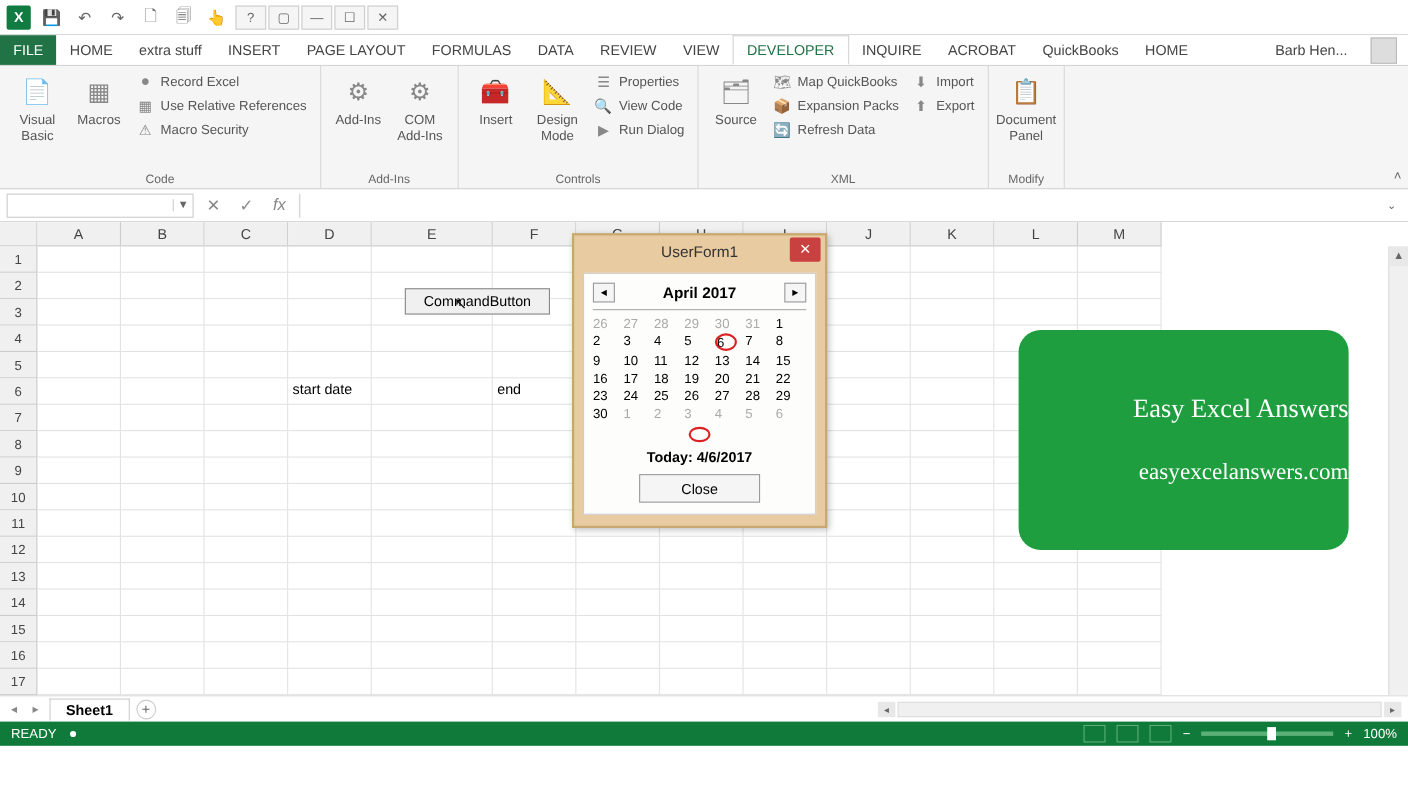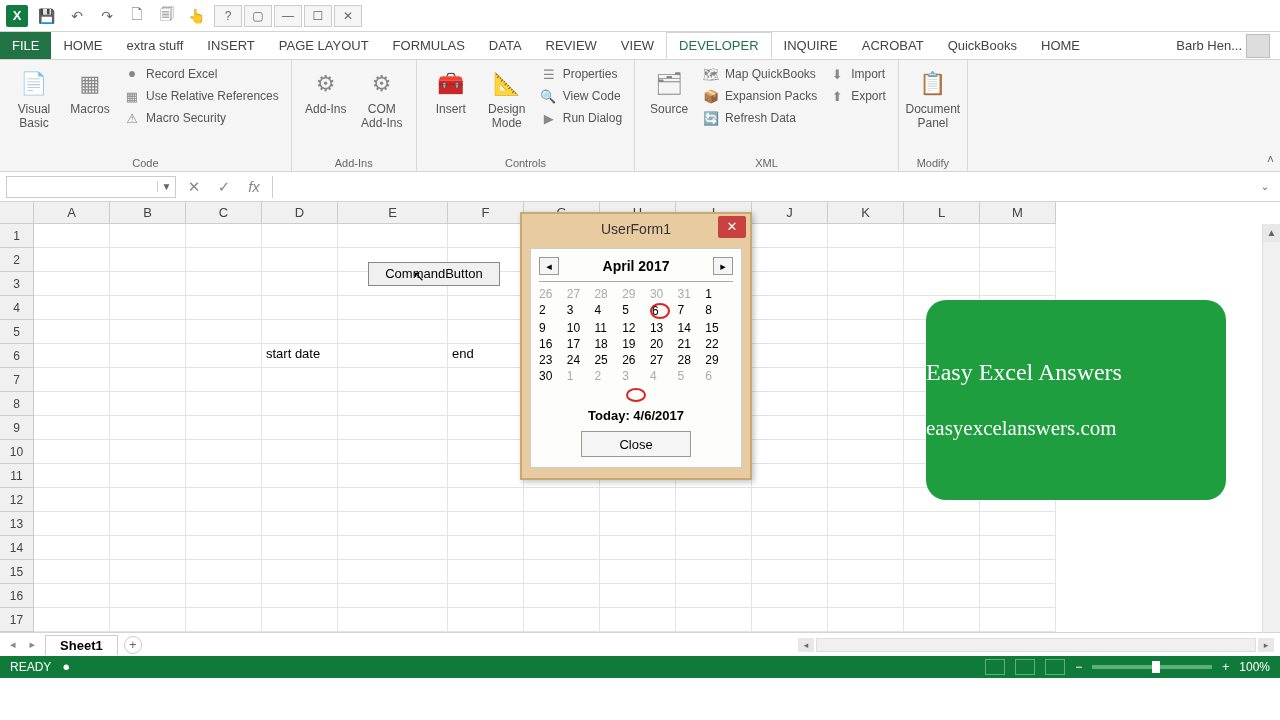--- a/index.html
+++ b/index.html
@@ -12,21 +12,21 @@
 .excel-logo { background: #107c41; color: #fff; font-weight: bold; font-size: 13px; border-radius: 2px; }
 .title-text { flex: 1; text-align: center; font-size: 13px; color: #888; }
 .win-controls { display: flex; gap: 2px; padding-right: 4px; }
 .win-btn { width: 28px; height: 22px; display: flex; align-items: center; justify-content: center; font-size: 12px; color: #666; border: 1px solid #ccc; background: #f5f5f5; }
 
 
 .ribbon-tabs { height: 28px; background: #fff; display: flex; align-items: stretch; border-bottom: 1px solid #d4d4d4; }
 .tab { padding: 0 12px; display: flex; align-items: center; font-size: 13px; color: #444; cursor: pointer; }
 .tab.file { background: #217346; color: #fff; font-weight: 500; }
 .tab.active { border: 1px solid #d4d4d4; border-bottom: 1px solid #fff; background: #fff; color: #217346; }
-.user-area { margin-left: auto; padding: 0 10px; display: flex; align-items: center; gap: 4px; font-size: 13px; color: #444; }
+.user-area { margin-left: auto; padding: 0 10px; display: flex; align-items: center; gap: 21px; font-size: 13px; color: #444; }
 .user-avatar { width: 24px; height: 24px; background: #ddd; border: 1px solid #bbb; }
 
 
 .ribbon { height: 112px; background: #f5f5f5; border-bottom: 1px solid #d4d4d4; display: flex; position: relative; }
 .group { border-right: 1px solid #d9d9d9; padding: 4px 8px 2px; display: flex; flex-direction: column; }
 .group-body { flex: 1; display: flex; gap: 4px; }
 .group-label { text-align: center; font-size: 11px; color: #666; padding-top: 2px; }
 .big-btn { display: flex; flex-direction: column; align-items: center; justify-content: flex-start; width: 52px; padding: 2px; font-size: 12px; color: #555; text-align: center; }
 .big-icon { width: 32px; height: 32px; margin: 2px 0; display: flex; align-items: center; justify-content: center; font-size: 22px; color: #888; }
 .small-list { display: flex; flex-direction: column; gap: 2px; }
@@ -72,21 +72,21 @@
 .cal-grid { border-top: 1px solid #aaa; padding-top: 4px; }
 .cal-row { display: flex; }
 .cal-cell { flex: 1; font-size: 12px; padding: 1px 0; position: relative; }
 .cal-cell.grey { color: #aaa; }
 .today-mark { border: 2px solid #d22; border-radius: 50%; display: inline-block; width: 20px; height: 16px; line-height: 13px; }
 .cal-today { display: flex; align-items: center; gap: 6px; font-size: 13px; font-weight: bold; margin-top: 4px; flex-direction: column; }
 .today-oval { width: 20px; height: 14px; border: 2px solid #d22; border-radius: 50%; }
 .uf-close-btn { width: 110px; height: 26px; margin: 8px auto 2px; display: block; background: #f5f5f5; border: 1px solid #999; font-size: 13px; }
 
 
-.overlay { position: absolute; right: 54px; top: 300px; width: 300px; height: 200px; background: #1e9e3e; border-radius: 20px; display: flex; flex-direction: column; align-items: flex-start; justify-content: center; color: #fff; gap: 30px; }
+.overlay { position: absolute; right: 54px; top: 300px; width: 300px; height: 200px; background: #1e9e3e; border-radius: 20px; display: flex; flex-direction: column; align-items: flex-end; justify-content: center; color: #fff; gap: 30px; }
 .overlay .line1 { font-size: 24px; font-family: Georgia, serif; }
 .overlay .line2 { font-size: 21px; font-family: Georgia, serif; }
 
 
 .sheet-tabs { height: 24px; background: #fff; border-top: 1px solid #d4d4d4; display: flex; align-items: center; padding: 0 6px; gap: 6px; }
 .st-nav { font-size: 11px; color: #888; padding: 0 4px; }
 .st-tab { padding: 2px 14px; border: 1px solid #ccc; border-bottom: none; background: #fff; font-size: 13px; font-weight: bold; }
 .st-add { width: 18px; height: 18px; border: 1px solid #ccc; border-radius: 50%; text-align: center; line-height: 16px; font-size: 13px; color: #666; }
 .hscroll { margin-left: auto; display: flex; align-items: center; gap: 2px; }
 .hscroll .bar { width: 440px; height: 14px; background: #f0f0f0; border: 1px solid #ddd; }

